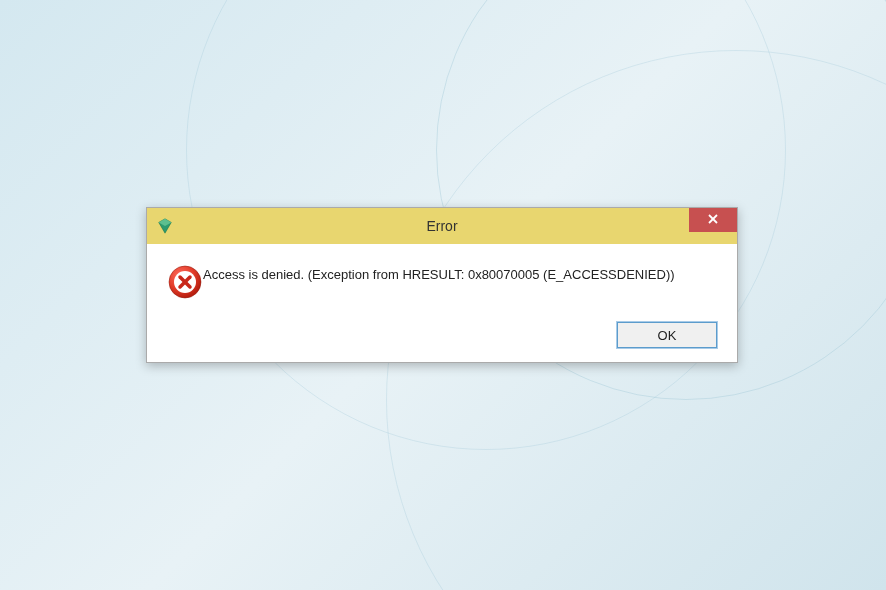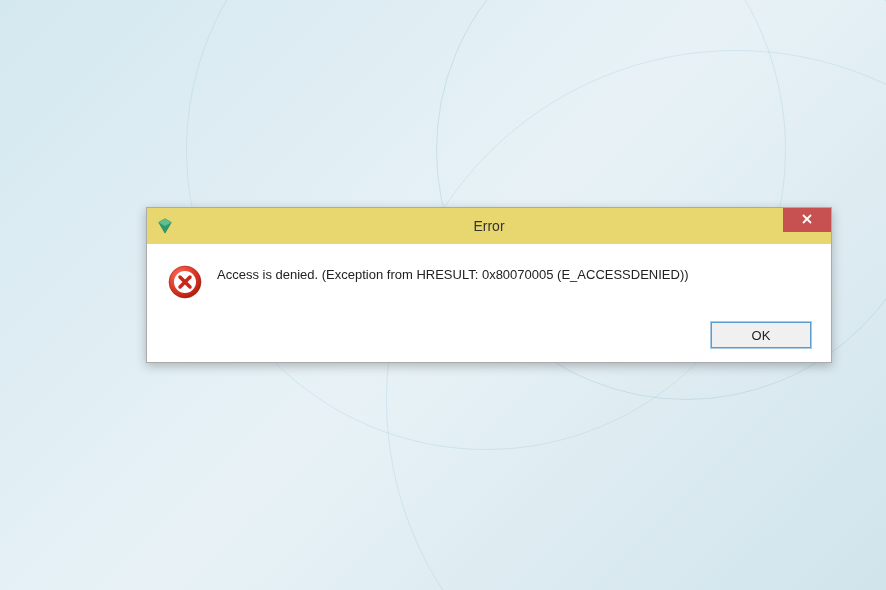--- a/index.html
+++ b/index.html
@@ -42,21 +42,21 @@
       width: 700px;
       height: 700px;
       border-radius: 50%;
       border: 1px solid rgba(160, 200, 215, 0.3);
       background: transparent;
     }
     .dialog {
       position: absolute;
       top: 207px;
       left: 146px;
-      width: 686px;
+      width: 592px;
       background: #fff;
       border: 1px solid #aaa;
       box-shadow: 0 3px 10px rgba(0,0,0,0.25);
     }
     .titlebar {
       height: 36px;
       background: #e8d66f;
       display: flex;
       align-items: center;
       position: relative;
@@ -92,21 +92,20 @@
     }
     .dialog-body {
       padding: 20px 20px 14px 20px;
       background: #fff;
       display: flex;
       flex-direction: column;
     }
     .content-row {
       display: flex;
       align-items: flex-start;
-      gap: 14px;
     }
     .error-icon {
       flex-shrink: 0;
       width: 36px;
       height: 36px;
     }
     .message-text {
       color: #222;
       font-size: 13px;
       line-height: 1.4;

